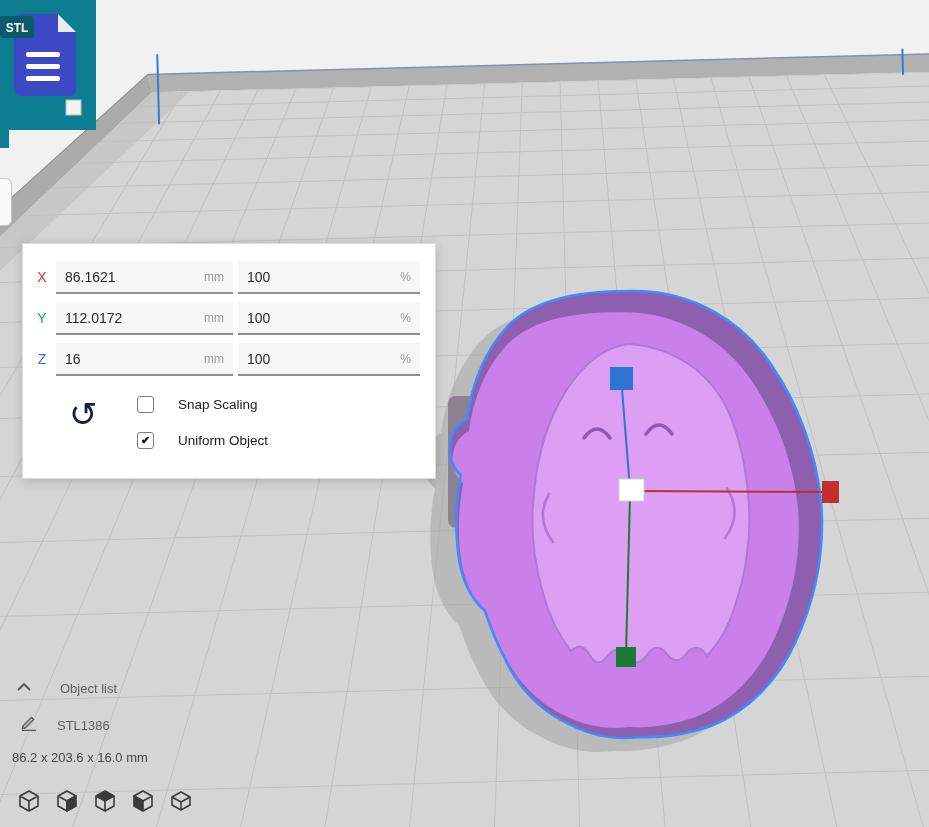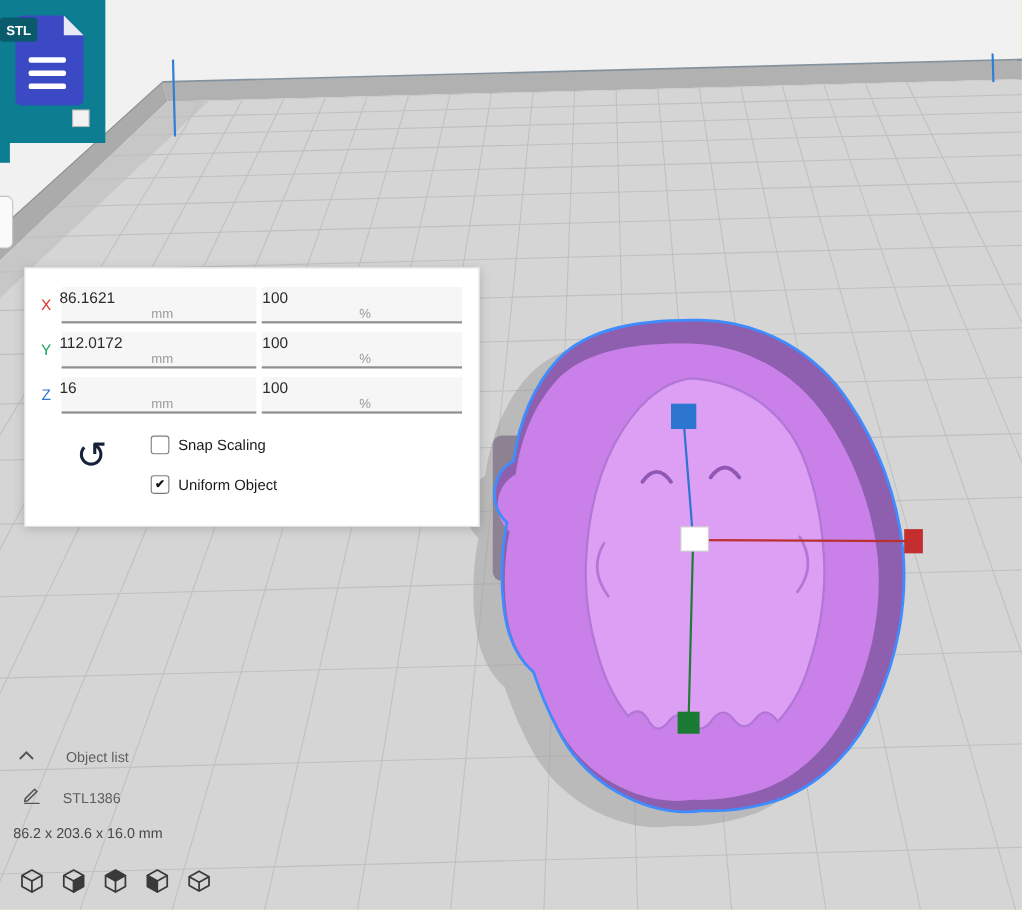--- a/index.html
+++ b/index.html
@@ -17,26 +17,26 @@
   .scale-panel{position:absolute;left:22px;top:243px;width:412px;height:234px;background:#ffffff;
                border:1px solid #dddddd;box-shadow:0 2px 10px rgba(0,0,0,.18);}
   .axis-label{position:absolute;left:10px;width:18px;height:33px;line-height:33px;
               text-align:center;font-size:14px;}
   .axis-x{color:#d8352f}.axis-y{color:#13a350}.axis-z{color:#2d76d0}
   .field{position:absolute;height:33px;background:#f6f6f6;border-bottom:2px solid #8f8f8f;
          display:flex;align-items:center;padding:0 9px;box-sizing:border-box;}
   .field input{border:0;background:transparent;outline:none;flex:1;min-width:0;padding:0;
                font-size:14px;font-family:"Liberation Sans",sans-serif;color:#2a2a2a;}
   .field .unit{color:#9a9a9a;font-size:12px;margin-left:6px;}
-  .f-size{left:33px;width:177px;flex-direction:column;}
-  .f-pct{left:215px;width:182px;flex-direction:column;}
+  .f-size{left:33px;width:177px;}
+  .f-pct{left:215px;width:182px;}
   .row1{top:17px}.row2{top:58px}.row3{top:99px}
   .reset-btn{position:absolute;left:46px;top:150px;font-size:34px;line-height:40px;color:#15213b;
              cursor:pointer;user-select:none;}
-  .check-row{position:absolute;left:114px;display:flex;align-items:center;gap:8px;}
+  .check-row{position:absolute;left:114px;display:flex;align-items:center;gap:24px;}
   .check-row.snap{top:152px}.check-row.uniform{top:188px}
   .checkbox{width:15px;height:15px;border:1px solid #7d7d7d;border-radius:3px;background:#fff;
             display:inline-flex;align-items:center;justify-content:center;font-size:11px;color:#111;}
   .checkbox[data-checked="true"]::after{content:"\2714";font-weight:bold;}
   .check-label{font-size:13.5px;color:#1a1a1a;}
   
   .obj-overlay span{position:absolute;font-size:13px;color:#5f5f5f;}
   .obj-caret{position:absolute;left:16px;top:682px;}
   .obj-list-label{left:60px;top:681px;}
   .obj-edit{position:absolute;left:20px;top:713px;}

